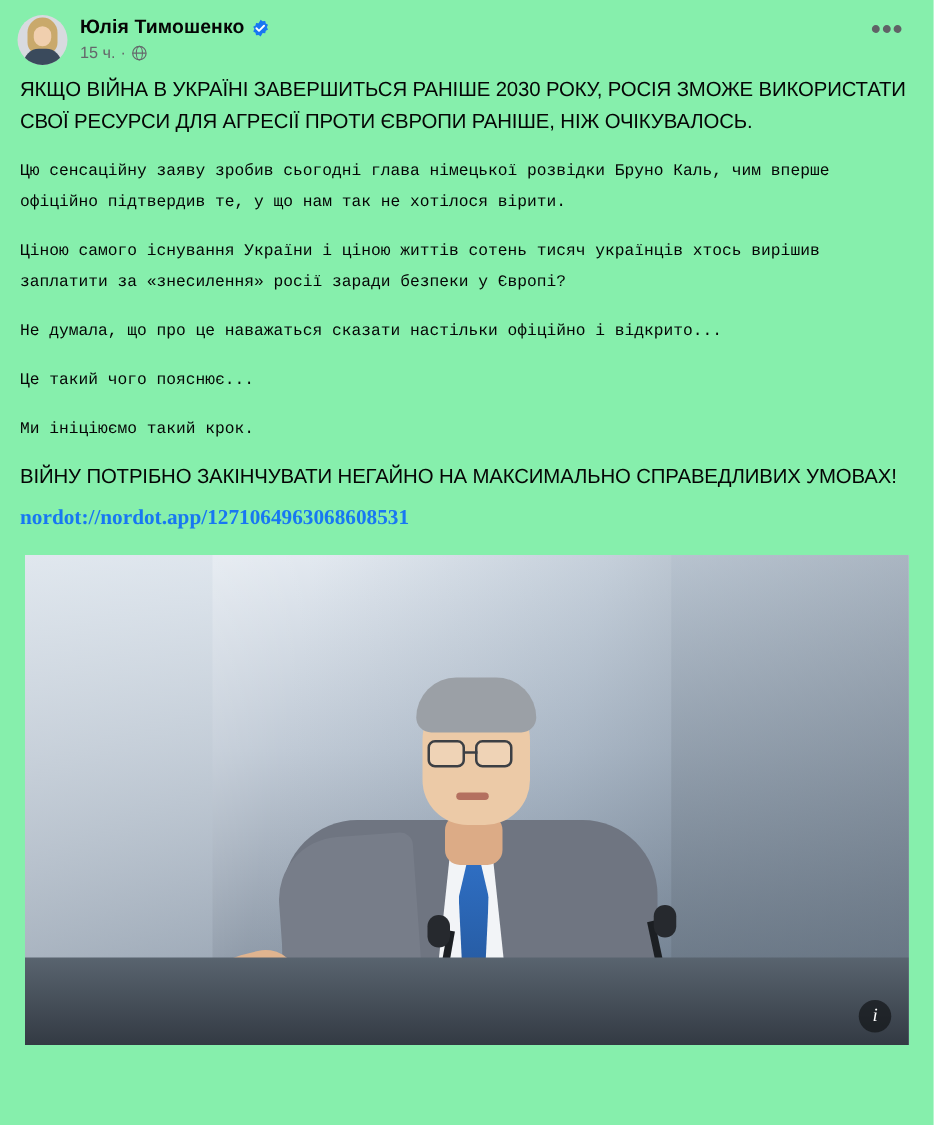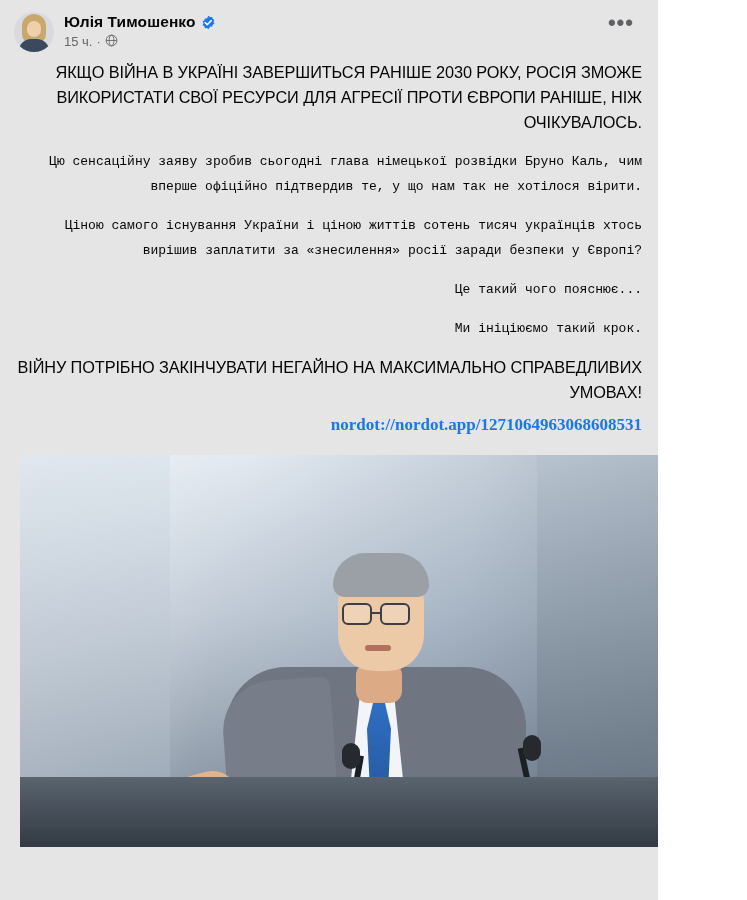--- a/index.html
+++ b/index.html
@@ -4,23 +4,23 @@
 <style>
   * { box-sizing: border-box; }
   html, body {
     margin: 0; padding: 0;
     width: 747px; height: 900px;
     background: #ffffff;
     font-family: "Liberation Sans", sans-serif;
   }
   .post-card {
     position: relative;
-    width: 658px;
+    width: 747px;
     height: 900px;
-    background: #e5e5e5;
+    background: #86efac;
     overflow: hidden;
   }
   
   .post-header {
     display: flex;
     align-items: flex-start;
     padding: 12px 14px 6px 14px;
   }
   .avatar {
     width: 40px; height: 40px;
@@ -69,21 +69,21 @@
     color: #050505;
     letter-spacing: 0.1px;
   }
   .verified {
     width: 15px; height: 15px;
     display: inline-block;
     line-height: 0;
   }
   .meta-row {
     display: flex;
-    align-items: flex-start;
+    align-items: flex-end;
     gap: 4px;
     margin-top: 3px;
     color: #65676b;
     font-size: 13px;
   }
   .meta-dot { font-size: 13px; color:#65676b; }
   .globe-icon { width: 13px; height: 13px; display:inline-block; line-height:0; }
   .more-btn {
     margin-left: auto;
     color: #606266;
@@ -91,21 +91,20 @@
     letter-spacing: 1px;
     line-height: 14px;
     padding: 4px 10px 10px 10px;
     cursor: pointer;
     font-weight: bold;
   }
   
   .post-body {
     padding: 2px 16px 10px 16px;
     color: #050505;
-    text-align: right;
   }
   .para {
     font-size: 13px;
     line-height: 25px;
     margin: 0 0 14px 0;
     font-family: Liberation Mono, monospace;
     color: #050505;
   }
   .para.caps {
     text-transform: none;
@@ -302,20 +301,21 @@
       </div>
     </div>
 
     <div class="more-btn">•••</div>
   </div>
 
   <div class="post-body">
     <p class="para caps">ЯКЩО ВІЙНА В УКРАЇНІ ЗАВЕРШИТЬСЯ РАНІШЕ 2030 РОКУ, РОСІЯ ЗМОЖЕ ВИКОРИСТАТИ СВОЇ РЕСУРСИ ДЛЯ АГРЕСІЇ ПРОТИ ЄВРОПИ РАНІШЕ, НІЖ ОЧІКУВАЛОСЬ.</p>
     <p class="para">Цю сенсаційну заяву зробив сьогодні глава німецької розвідки Бруно Каль, чим вперше офіційно підтвердив те, у що нам так не хотілося вірити.</p>
     <p class="para">Ціною самого існування України і ціною життів сотень тисяч українців хтось вирішив заплатити за «знесилення» росії заради безпеки у Європі?</p>
+    <p class="para">Не думала, що про це наважаться сказати настільки офіційно і відкрито...</p>
     <p class="para">Це такий чого пояснює...</p>
     <p class="para">Ми ініціюємо такий крок.</p>
     <p class="para caps last">ВІЙНУ ПОТРІБНО ЗАКІНЧУВАТИ НЕГАЙНО НА МАКСИМАЛЬНО СПРАВЕДЛИВИХ УМОВАХ!</p>
     <a class="post-link" href="#">nordot://nordot.app/1271064963068608531</a>
   </div>
 
   <div class="post-image">
     <div class="bg-wall"></div>
     <div class="bg-panel"></div>
     <div class="bg-panel2"></div>

